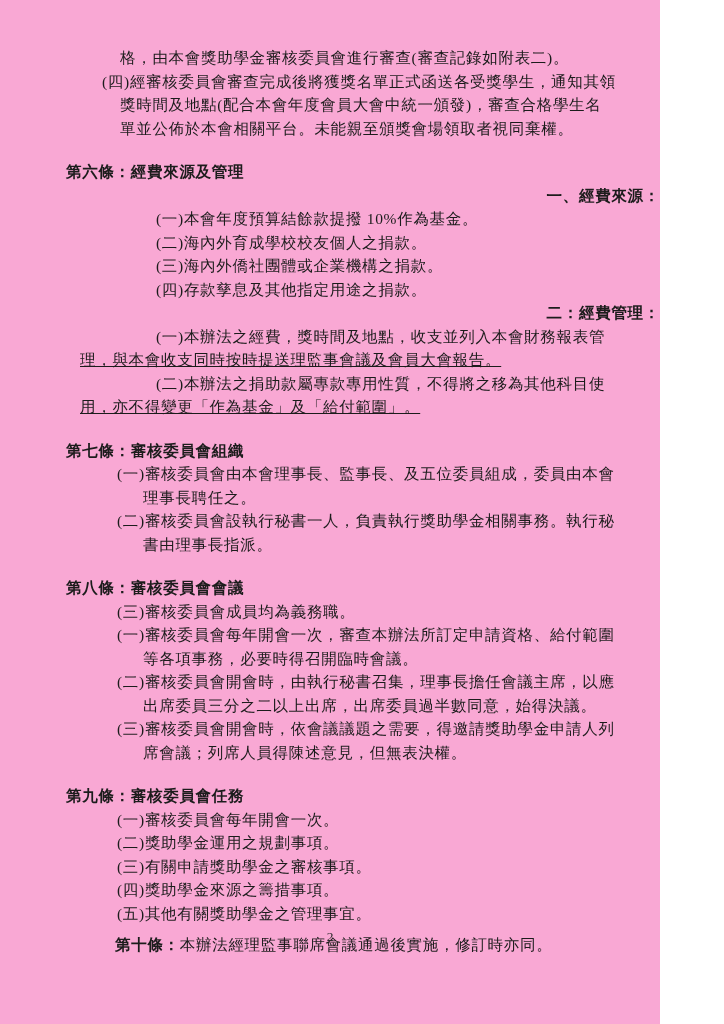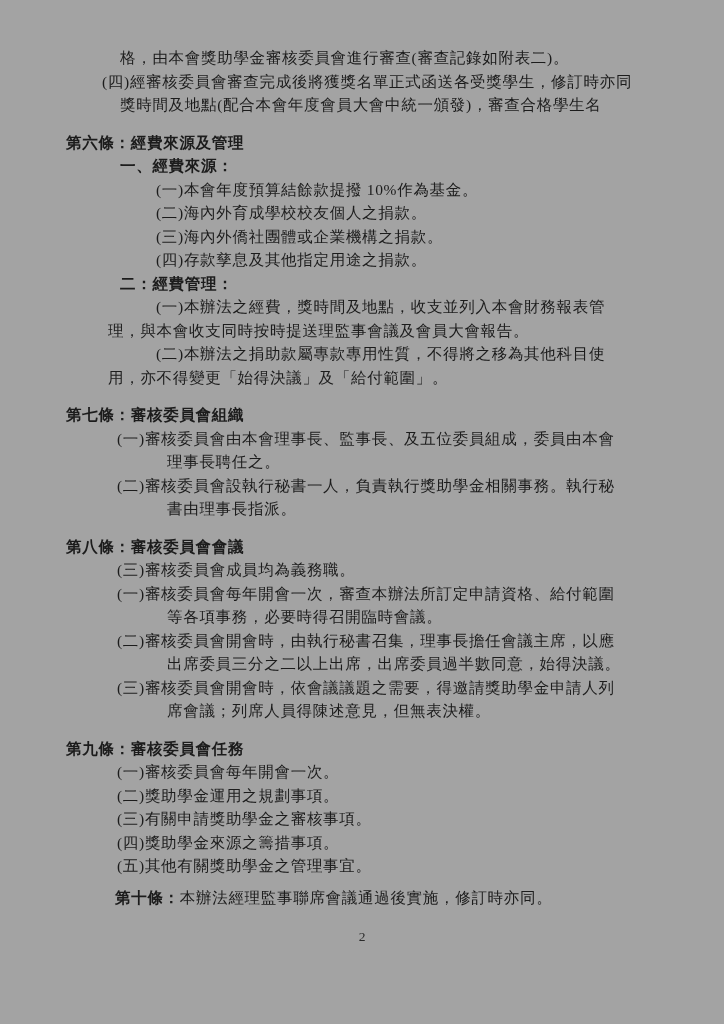--- a/index.html
+++ b/index.html
@@ -2,79 +2,80 @@
 <html lang="zh-Hant"><head>
 <meta charset="utf-8">
 <style>
   html, body {
     margin: 0;
     padding: 0;
     background: #ffffff;
   }
   .page {
     position: relative;
-    width: 724px;
+    width: 660px;
     height: 1024px;
-    background: #a3a3a3;
+    background: #f9a8d4;
     overflow: hidden;
     font-family: "Liberation Serif", "DejaVu Serif", serif;
     color: #1c1c1c;
   }
   .doc {
     padding-top: 46px;
     font-size: 15.5px;
     letter-spacing: 0.7px;
   }
   .line {
     line-height: 23.5px;
     height: 23.5px;
     white-space: nowrap;
   }
   .line .bold, .line.bold { font-weight: 700; }
 
   
   .continuation-top { padding-left: 120px; }
   .item-top         { padding-left: 102px; }
-  .article          { padding-left: 66px;  margin-top: 14px; }
-  .sub1             { padding-left: 120px; }
+  .article          { padding-left: 66px;  margin-top: 20px; }
+  .sub1             { padding-left: 84px; text-align: right; }
   .item-deep        { padding-left: 156px; }
-  .continuation-deep{ padding-left: 108px; }
+  .continuation-deep{ padding-left: 80px; text-decoration: underline; }
   .item-mid         { padding-left: 117px; }
-  .continuation-mid { padding-left: 143px; margin-left: 24px; }
+  .continuation-mid { padding-left: 143px; }
   .article-ten      { padding-left: 115px;  margin-top: 8px; }
 
   .footer {
     position: absolute;
     top: 929px;
     left: 0;
     width: 100%;
     text-align: center;
     font-size: 13.5px;
     color: #2a2a2a;
   }
 </style>
 </head>
 <body>
 
 <div class="page">
   <div class="doc">
       <div class="line continuation-top">格，由本會獎助學金審核委員會進行審查(審查記錄如附表二)。</div>
-      <div class="line item-top">(四)經審核委員會審查完成後將獲獎名單正式函送各受獎學生，修訂時亦同</div>
+      <div class="line item-top">(四)經審核委員會審查完成後將獲獎名單正式函送各受獎學生，通知其領</div>
       <div class="line continuation-top">獎時間及地點(配合本會年度會員大會中統一頒發)，審查合格學生名</div>
+      <div class="line continuation-top">單並公佈於本會相關平台。未能親至頒獎會場領取者視同棄權。</div>
       <div class="line article bold">第六條：經費來源及管理</div>
       <div class="line sub1 bold">一、經費來源：</div>
       <div class="line item-deep">(一)本會年度預算結餘款提撥 10%作為基金。</div>
       <div class="line item-deep">(二)海內外育成學校校友個人之捐款。</div>
       <div class="line item-deep">(三)海內外僑社團體或企業機構之捐款。</div>
       <div class="line item-deep">(四)存款孳息及其他指定用途之捐款。</div>
       <div class="line sub1 bold">二：經費管理：</div>
       <div class="line item-deep">(一)本辦法之經費，獎時間及地點，收支並列入本會財務報表管</div>
       <div class="line continuation-deep">理，與本會收支同時按時提送理監事會議及會員大會報告。</div>
       <div class="line item-deep">(二)本辦法之捐助款屬專款專用性質，不得將之移為其他科目使</div>
-      <div class="line continuation-deep">用，亦不得變更「始得決議」及「給付範圍」。</div>
+      <div class="line continuation-deep">用，亦不得變更「作為基金」及「給付範圍」。</div>
       <div class="line article bold">第七條：審核委員會組織</div>
       <div class="line item-mid">(一)審核委員會由本會理事長、監事長、及五位委員組成，委員由本會</div>
       <div class="line continuation-mid">理事長聘任之。</div>
       <div class="line item-mid">(二)審核委員會設執行秘書一人，負責執行獎助學金相關事務。執行秘</div>
       <div class="line continuation-mid">書由理事長指派。</div>
       <div class="line article bold">第八條：審核委員會會議</div>
       <div class="line item-mid">(三)審核委員會成員均為義務職。</div>
       <div class="line item-mid">(一)審核委員會每年開會一次，審查本辦法所訂定申請資格、給付範圍</div>
       <div class="line continuation-mid">等各項事務，必要時得召開臨時會議。</div>
       <div class="line item-mid">(二)審核委員會開會時，由執行秘書召集，理事長擔任會議主席，以應</div>

